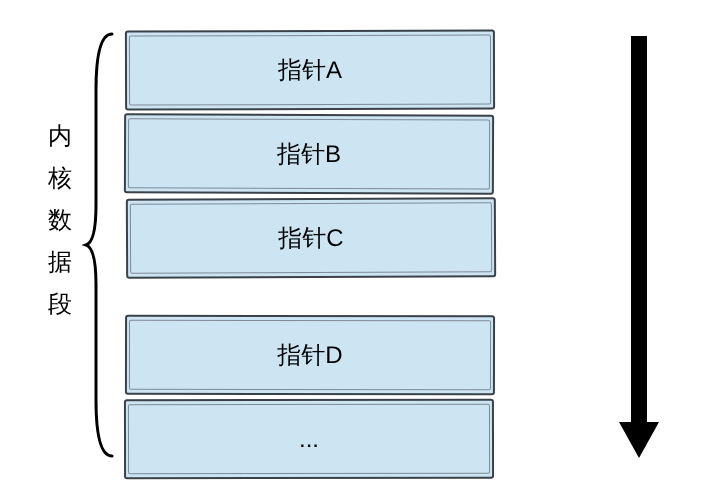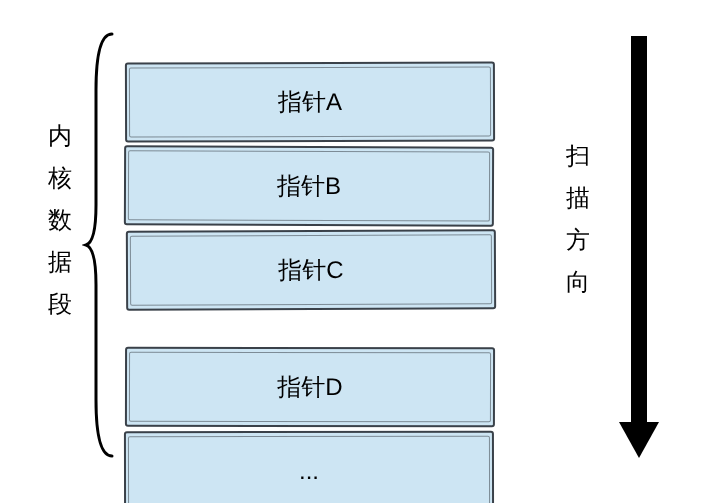--- a/index.html
+++ b/index.html
@@ -64,21 +64,21 @@
   .cell::after {
     content: "";
     position: absolute;
     left: 2px; right: 2px; top: 3px; bottom: 3px;
     border: 1px solid #3a4149;
     border-radius: 2px;
     pointer-events: none;
     opacity: 0.55;
   }
   
-  .cell:nth-child(1) { transform: rotate(-0.15deg); margin-top: 32px; }
+  .cell:nth-child(1) { transform: rotate(-0.15deg); }
   .cell:nth-child(2) { transform: rotate(0.2deg) translateX(-1px); }
   .cell:nth-child(3) { transform: rotate(-0.25deg) translateX(1px); }
   .cell:nth-child(4) { transform: rotate(0.1deg); margin-top: 37px; }
   .cell:nth-child(5) { transform: rotate(-0.1deg) translateX(-1px); }
 
   
   .right-label {
     position: absolute;
     left: 565px;
     top: 135px;
@@ -125,21 +125,20 @@
       <span>指针C</span>
     </div>
     <div class="cell">
       <span>指针D</span>
     </div>
     <div class="cell">
       <span>...</span>
     </div>
   </div>
 
-  <div class="right-label">扫描方向</div>
 
   <div class="arrow-wrap">
     <svg viewBox="0 0 44 430" preserveAspectRatio="none">
       <line x1="22" y1="6" x2="22" y2="398" stroke="#000" stroke-width="16"></line>
       <polygon points="2,392 42,392 22,428" fill="#000"></polygon>
     </svg>
   </div>
 
 </div>
 

